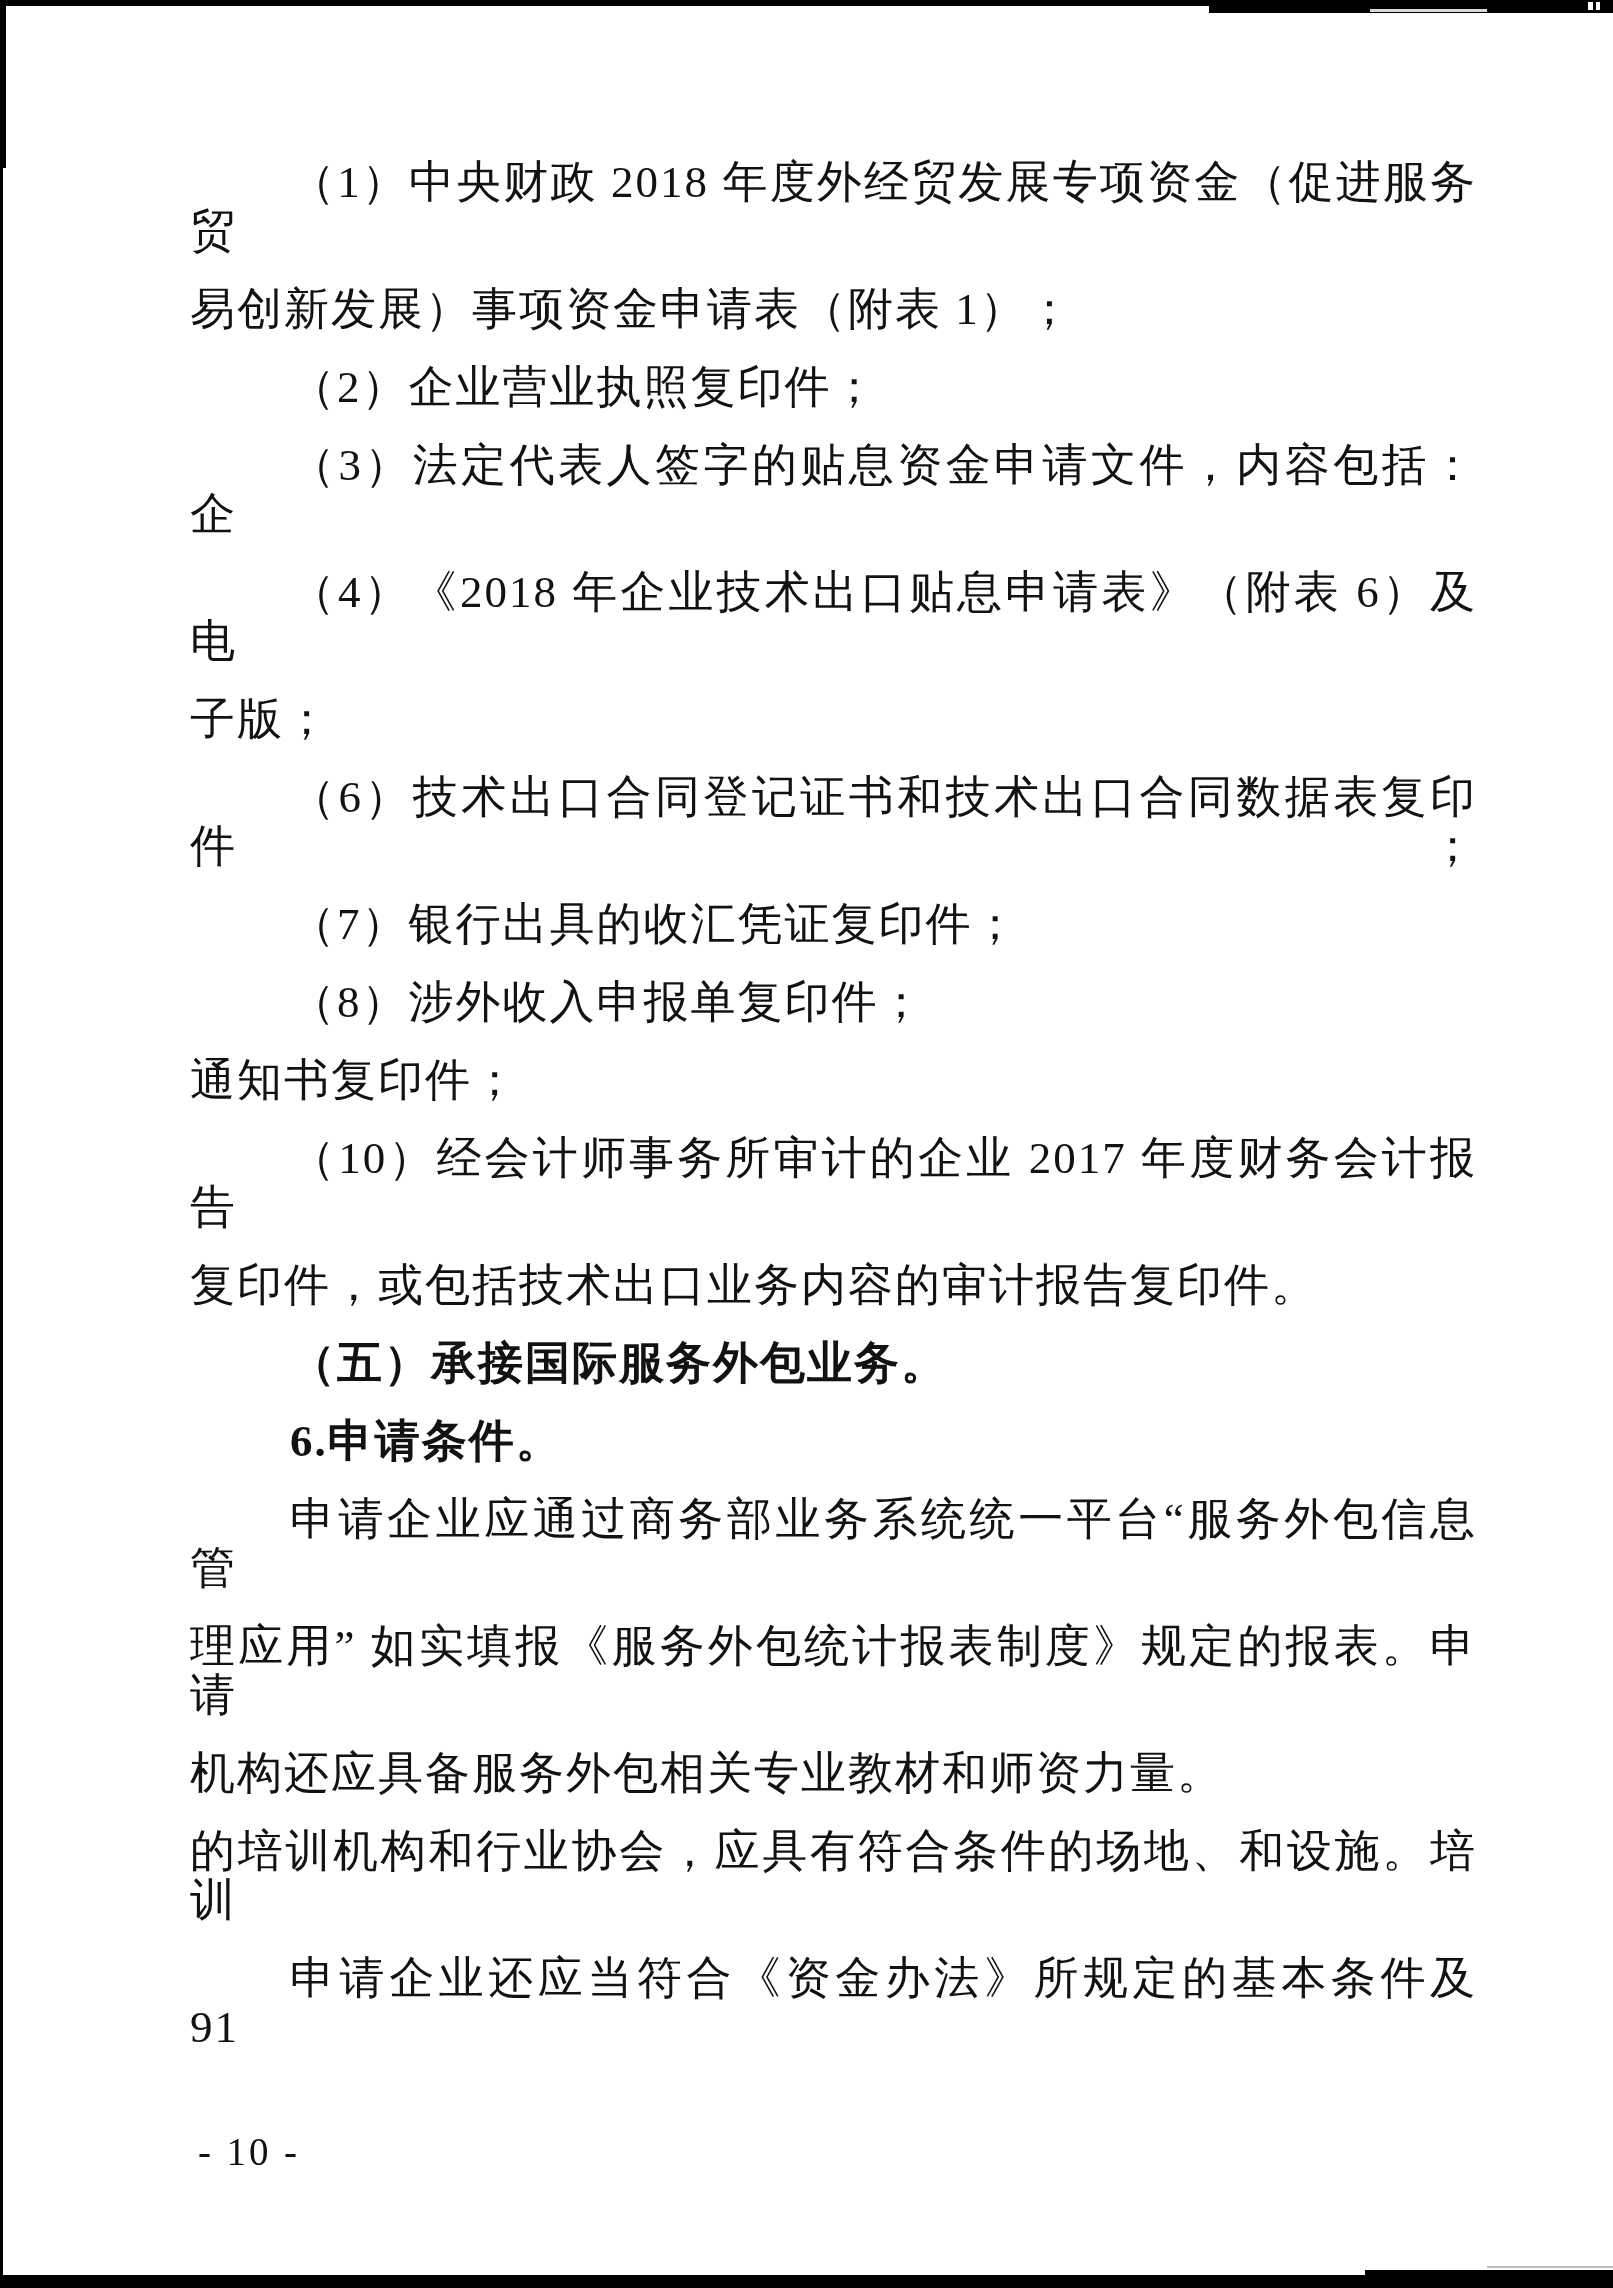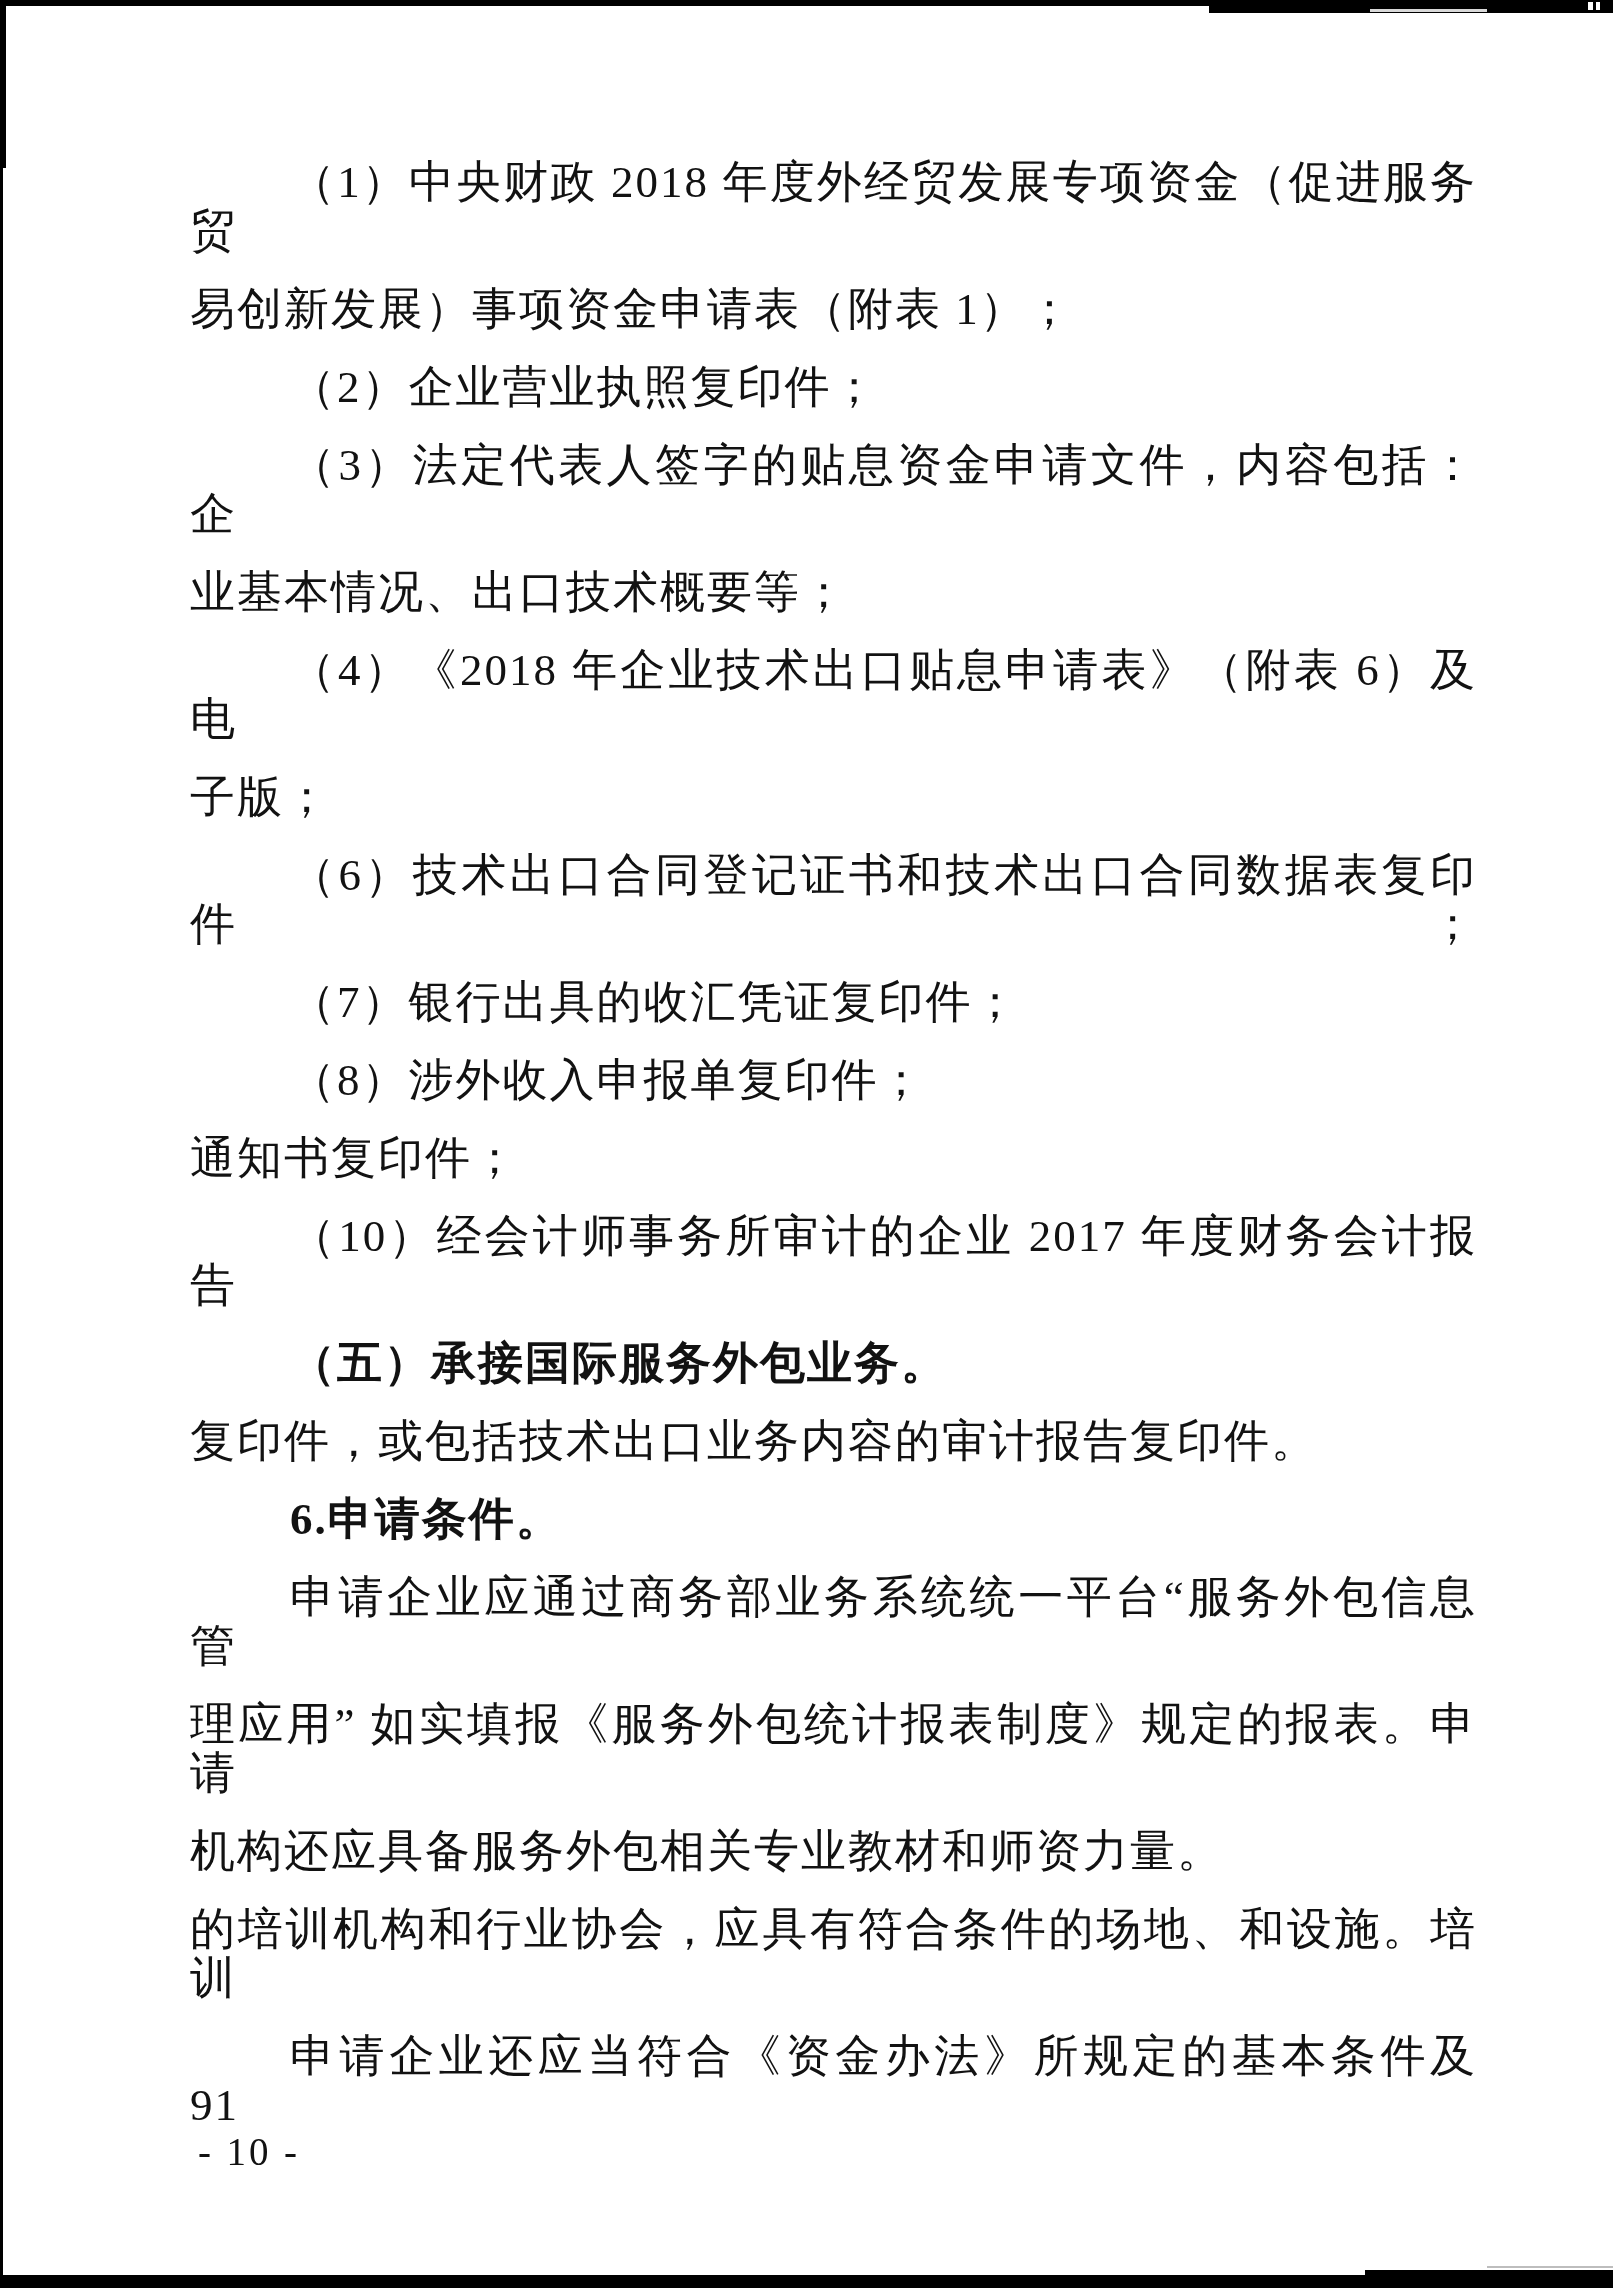--- a/index.html
+++ b/index.html
@@ -93,30 +93,29 @@
   <div class="edge-left-top"></div>
   <div class="edge-bottom-hairline"></div>
   <div class="edge-bottom"></div>
   <div class="edge-bottom-right"></div>
 
   <div class="content" id="lines-container">
       <div class="line indent fill">（1）中央财政 2018 年度外经贸发展专项资金（促进服务贸</div>
       <div class="line">易创新发展）事项资金申请表（附表 1）；</div>
       <div class="line indent">（2）企业营业执照复印件；</div>
       <div class="line indent fill">（3）法定代表人签字的贴息资金申请文件，内容包括：企</div>
-      <div class="line">业基本情况、出口技术概要等；</div>
       <div class="line indent fill">（4）《2018 年企业技术出口贴息申请表》（附表 6）及电</div>
       <div class="line">子版；</div>
       <div class="line indent fill">（6）技术出口合同登记证书和技术出口合同数据表复印件；</div>
       <div class="line indent">（7）银行出具的收汇凭证复印件；</div>
       <div class="line indent">（8）涉外收入申报单复印件；</div>
       <div class="line">通知书复印件；</div>
       <div class="line indent fill">（10）经会计师事务所审计的企业 2017 年度财务会计报告</div>
+      <div class="line">复印件，或包括技术出口业务内容的审计报告复印件。</div>
       <div class="line indent bold">（五）承接国际服务外包业务。</div>
-      <div class="line">复印件，或包括技术出口业务内容的审计报告复印件。</div>
       <div class="line indent bold">6.申请条件。</div>
       <div class="line indent fill">申请企业应通过商务部业务系统统一平台“服务外包信息管</div>
       <div class="line fill">理应用” 如实填报《服务外包统计报表制度》规定的报表。申请</div>
       <div class="line">机构还应具备服务外包相关专业教材和师资力量。</div>
       <div class="line fill">的培训机构和行业协会，应具有符合条件的场地、和设施。培训</div>
       <div class="line indent fill">申请企业还应当符合《资金办法》所规定的基本条件及 91</div>
     </div>
 
   <div class="page-number">- 10 -</div>
 </div>

